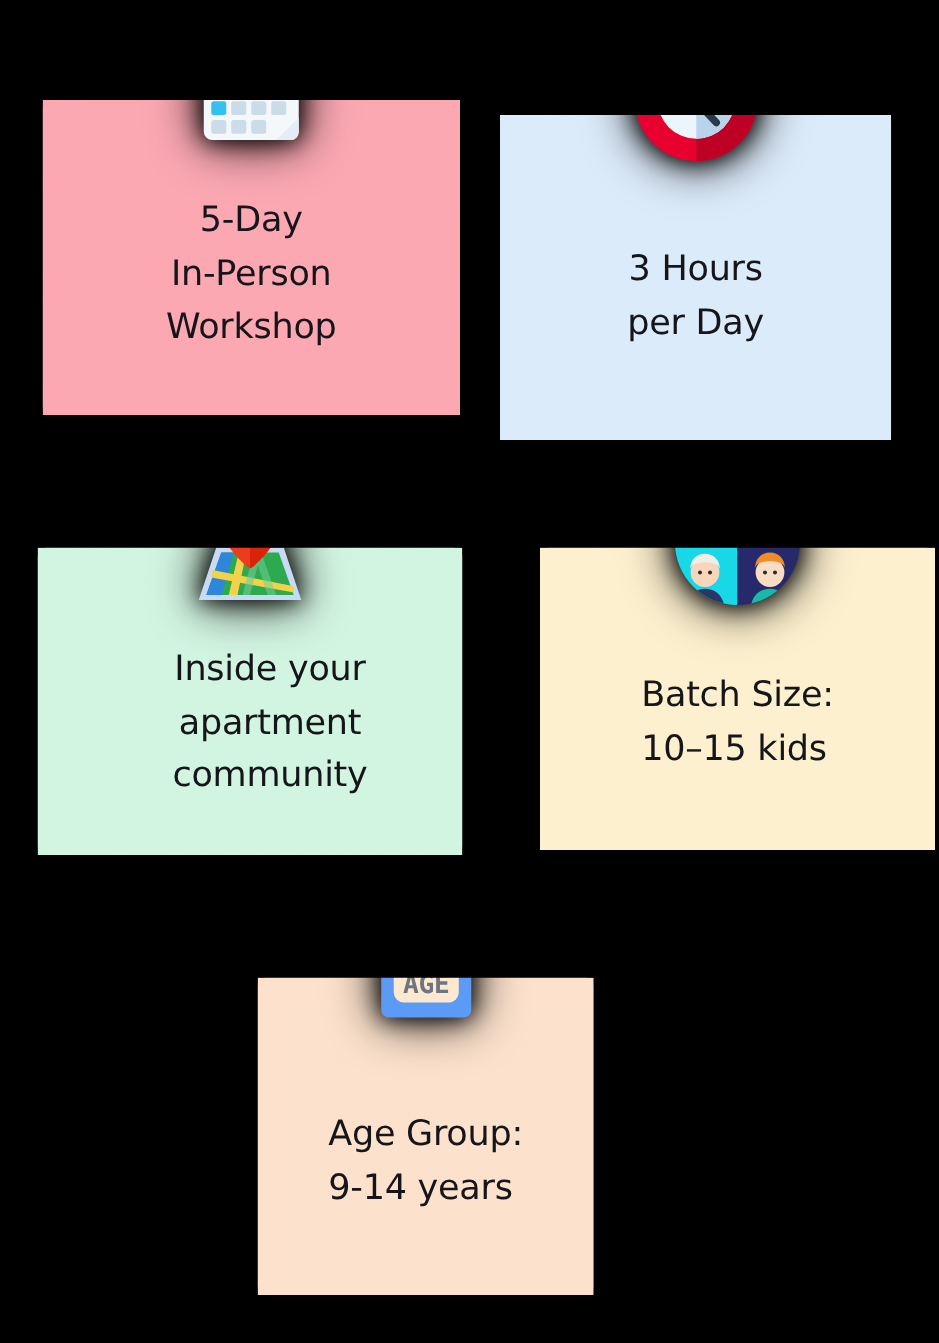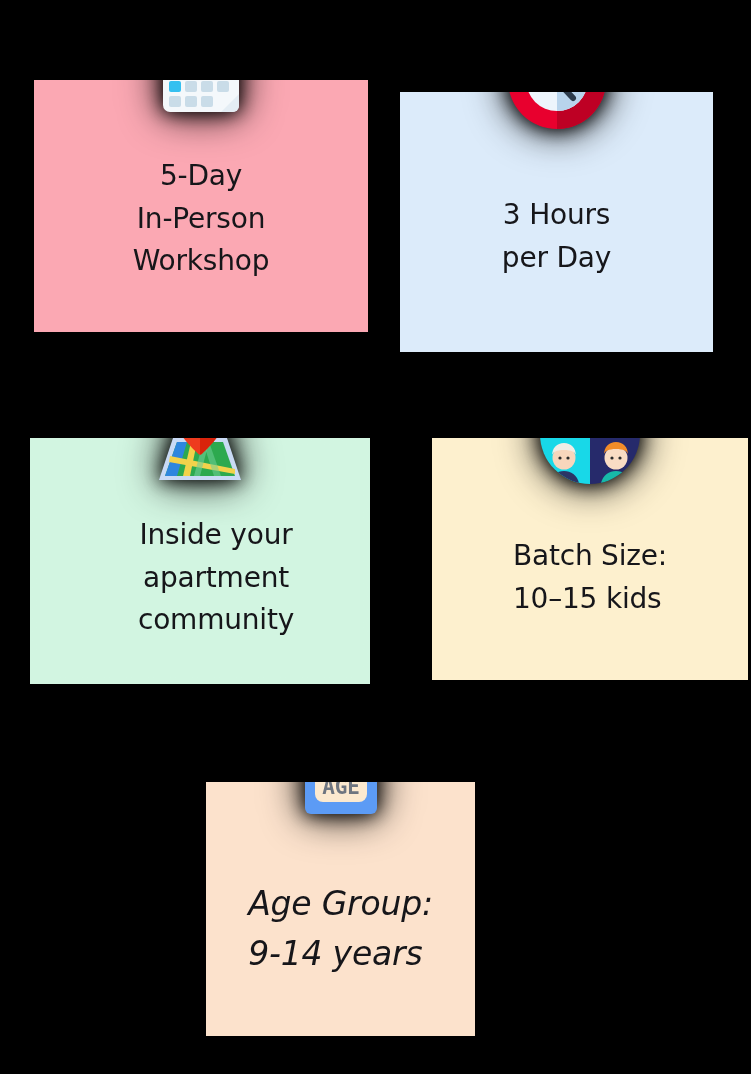--- a/index.html
+++ b/index.html
@@ -81,21 +81,21 @@
   #card-workshop{ left:34px;  top:80px;  width:334px; height:252px; }
   #card-hours   { left:400px; top:92px;  width:313px; height:260px; }
   #card-location{ left:30px;  top:438px; width:340px; height:246px; }
   #card-batch   { left:402px; top:438px; width:316px; height:242px;margin-left:30px; }
   #card-age     { left:206px; top:782px; width:269px; height:254px; }
 
   #card-workshop .label{ font-size:28px; }
   #card-hours    .label{ font-size:28px; }
   #card-location .label{ font-size:28px; }
   #card-batch    .label{ font-size:28px; text-align:left; }
-  #card-age      .label{ font-size:33px; text-align:left;font-style:italic; }
+  #card-age      .label{ font-size:28px; text-align:left; }
 
   #card-workshop .icon-wrap{ top:-52px; }
   #card-hours    .icon-wrap{ top:-63px; }
   #card-location .icon-wrap{ top:-56px; }
   #card-batch    .icon-wrap{ top:-55px; }
   #card-age      .icon-wrap{ top:-58px; }
 
   
   #card-workshop .label{ margin-top:26px; }
   #card-hours    .label{ margin-top:30px; }

